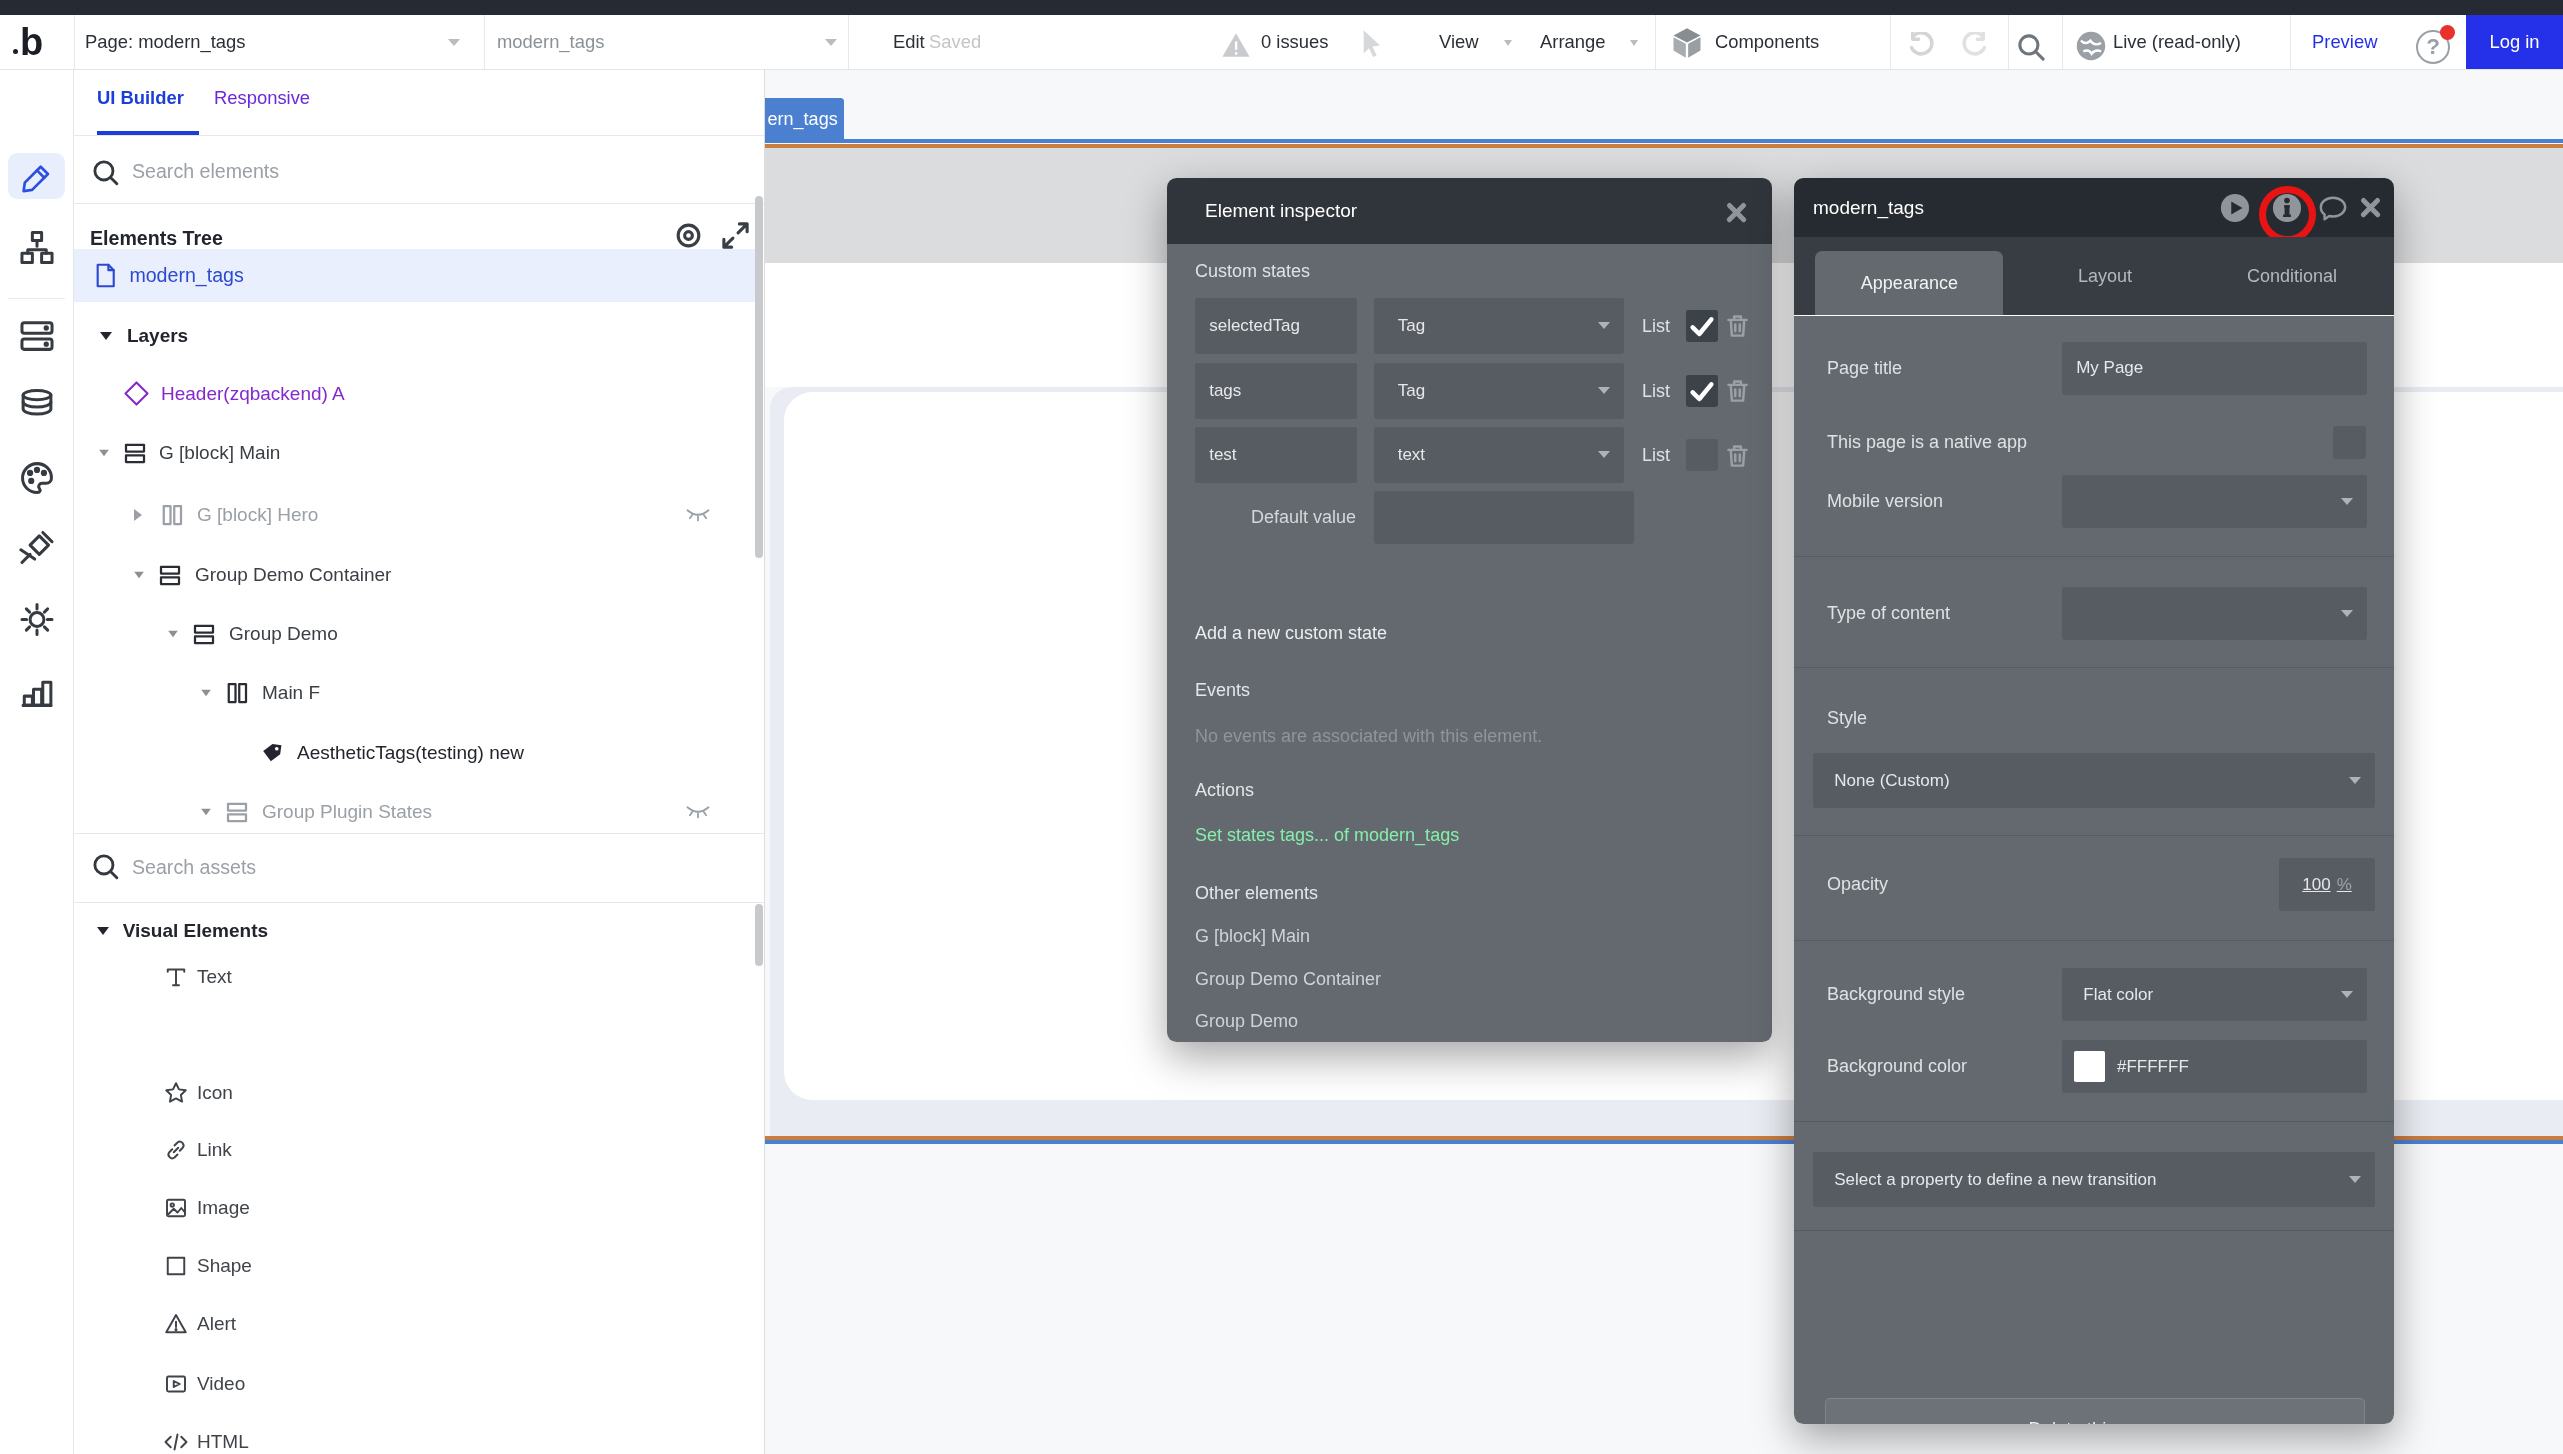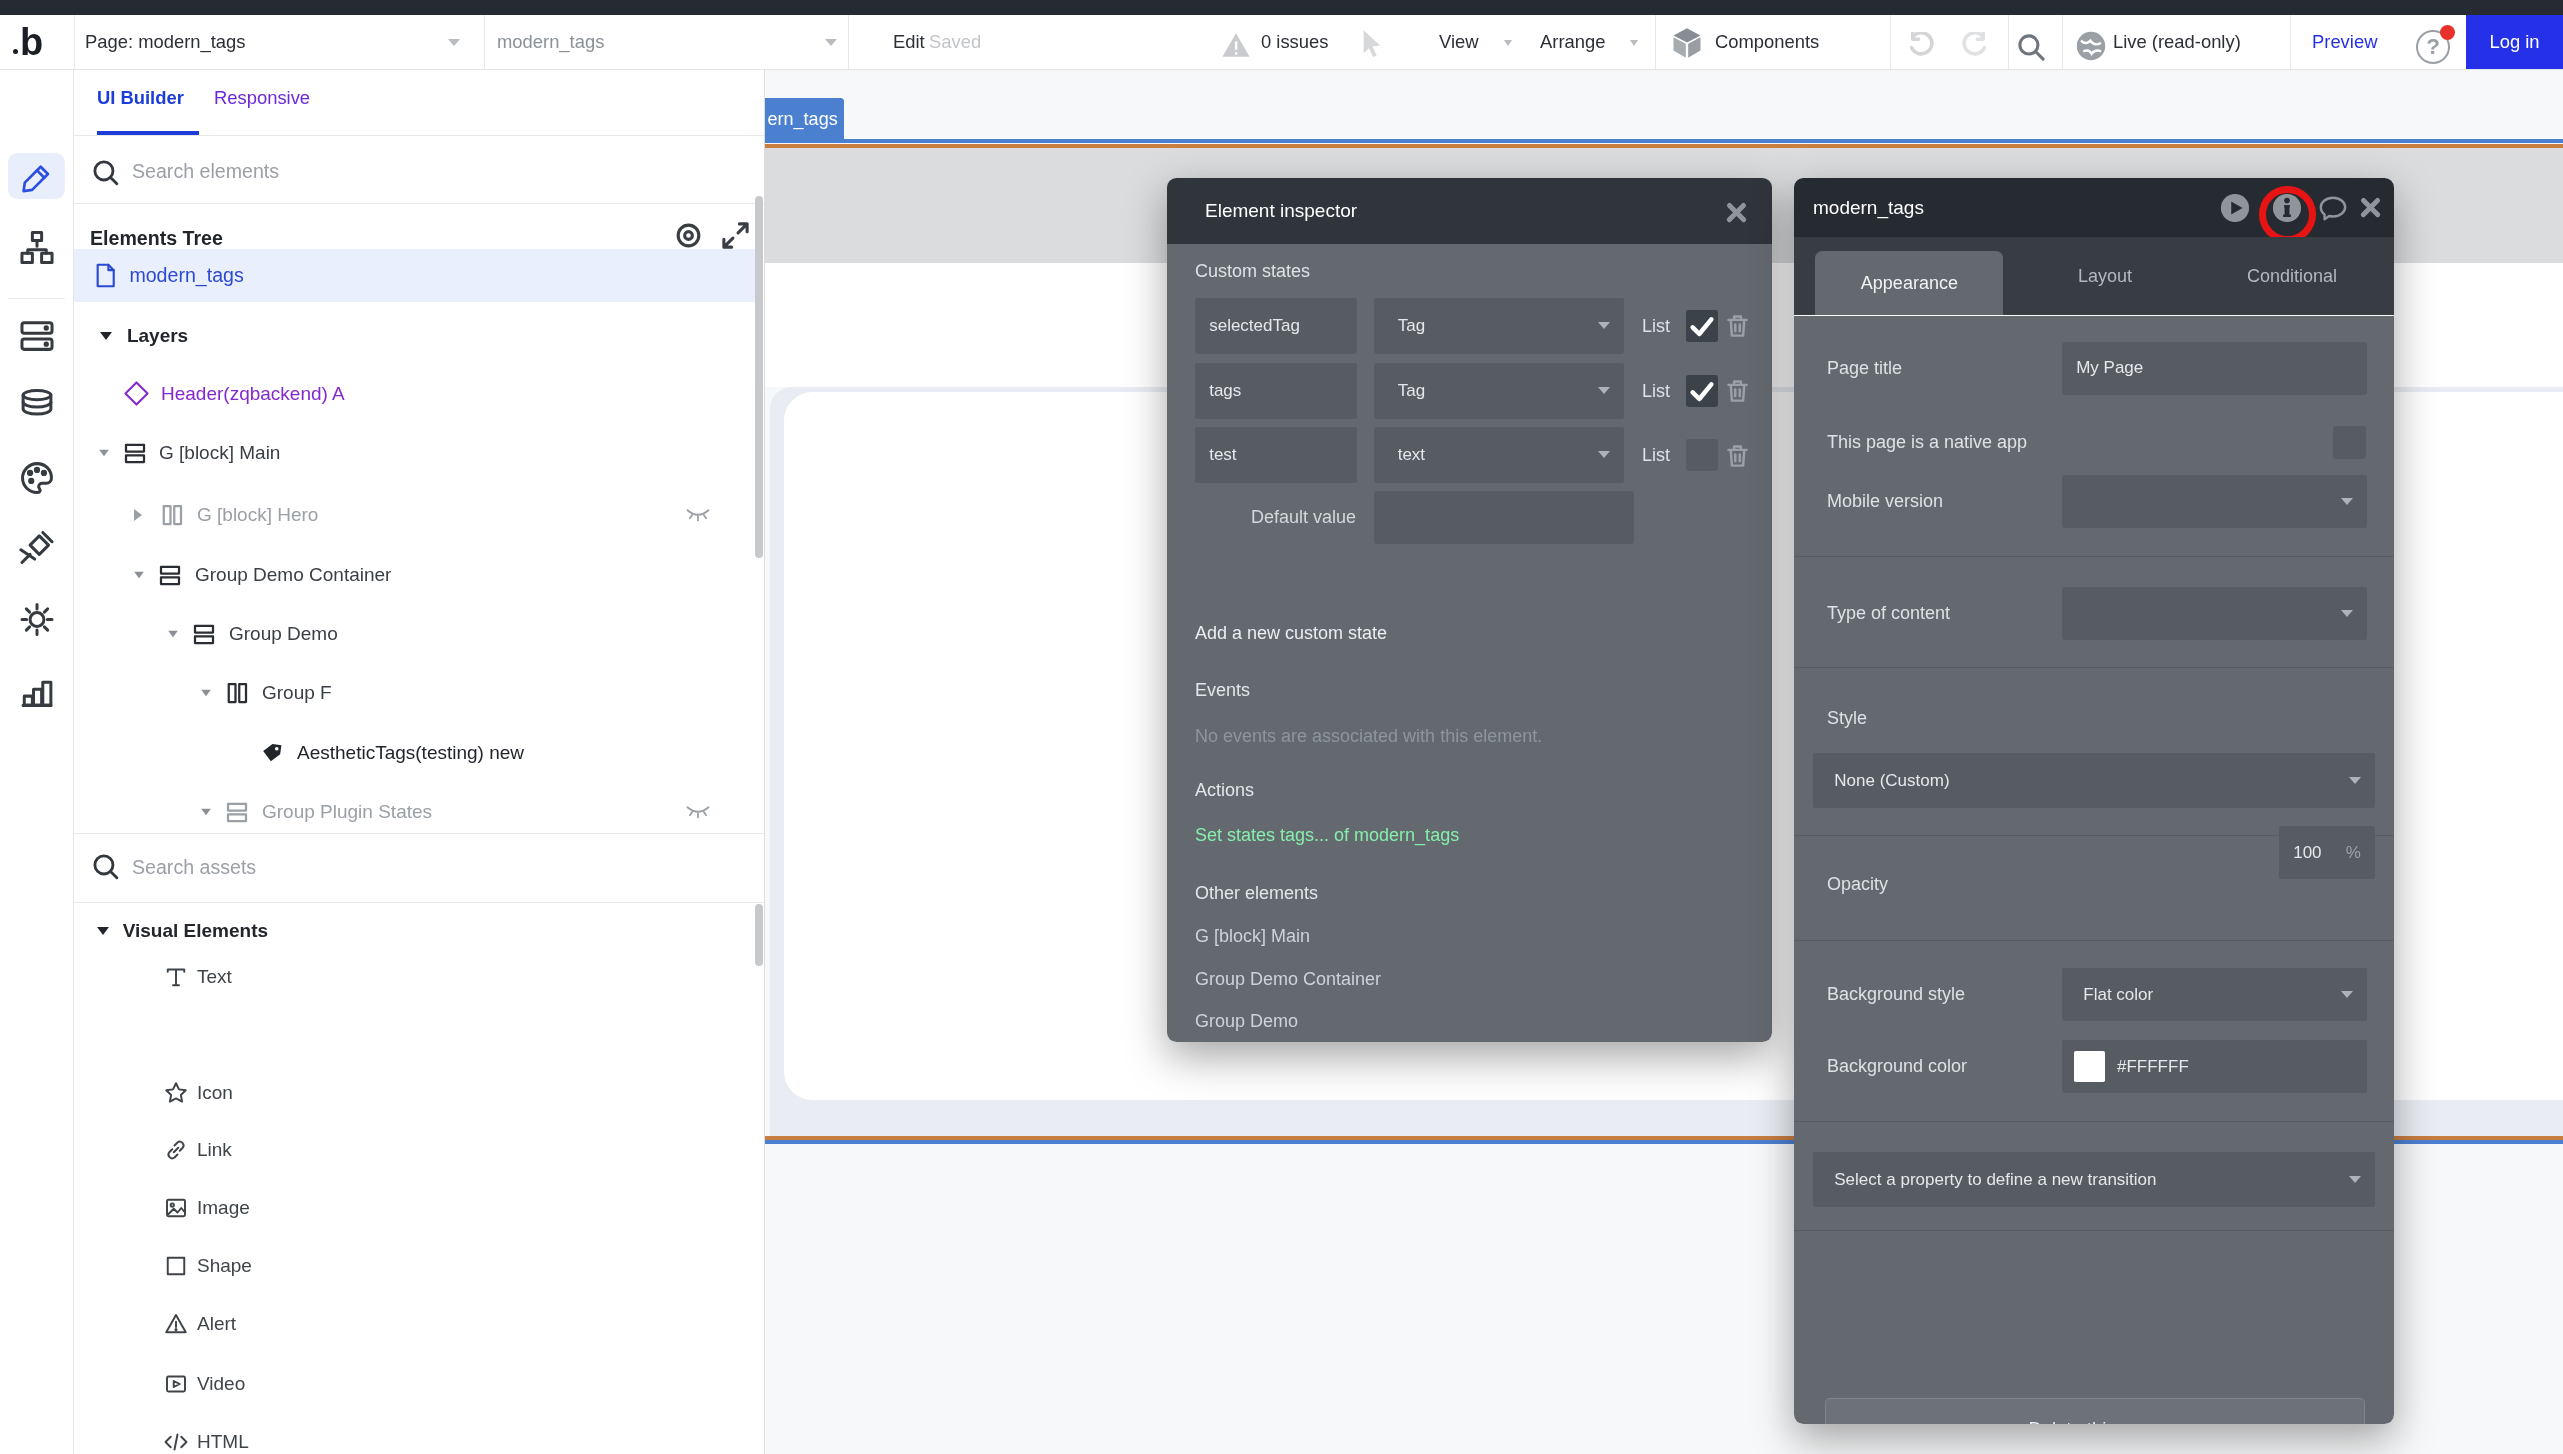--- a/index.html
+++ b/index.html
@@ -329,21 +329,21 @@
     </svg>
     <span style="margin-left:13px;">Group Demo</span>
   </div>
 
   <div class="tree-row" style="top:593px;">
     <span class="tcaret gray" style="margin-left:126px;transform:scale(.8);"></span>
     <svg class="ic" style="margin-left:13px;color:#2a2e34;stroke-width:3;" width="24" height="24" viewBox="0 0 32 32">
       <rect x="5" y="4" width="9" height="24"></rect>
         <rect x="19" y="4" width="9" height="24"></rect>
     </svg>
-    <span style="margin-left:13px;">Group F</span>
+    <span style="margin-left:13px;">Main F</span>
   </div>
 
   <div class="tree-row" style="top:653px;">
     <svg style="margin-left:186px;" width="24" height="24" viewBox="0 0 32 32">
       <path d="M4 15 L15 4 H27 V16 L16 27 Z" fill="#22262c" transform="rotate(8 16 16)"></path>
       <circle cx="21.5" cy="9.5" r="2.4" fill="#ffffff" transform="rotate(8 16 16)"></circle>
     </svg>
     <span style="margin-left:13px;color:#22262c;">AestheticTags(testing) new</span>
   </div>
 
@@ -567,21 +567,21 @@
 
     <div class="dlabel" style="left:33px;top:392px;">Style</div>
     <div class="din" style="left:19px;top:437px;width:562px;height:55px;">
         <span style="margin-left:7.1px;">None (Custom)</span>
         <span class="ddl-caret"></span>
       </div>
 
     <div class="divider" style="top:519px;"></div>
 
     <div class="dlabel" style="left:33px;top:542px;height:53px;">Opacity</div>
-    <div class="din" style="left:485px;top:510px;width:96px;height:53px;justify-content:space-between;">
+    <div class="din" style="left:485px;top:542px;width:96px;height:53px;justify-content:center;text-decoration:underline;">
       <span>100</span>
       <span style="color:#9da2a8;margin-left:6px;">%</span>
     </div>
 
     <div class="divider" style="top:624px;"></div>
 
     <div class="dlabel" style="left:33px;top:652px;height:53px;">Background style</div>
     <div class="din" style="left:268px;top:652px;width:305px;height:53px;">
         <span style="margin-left:7.1px;">Flat color</span>
         <span class="ddl-caret"></span>

